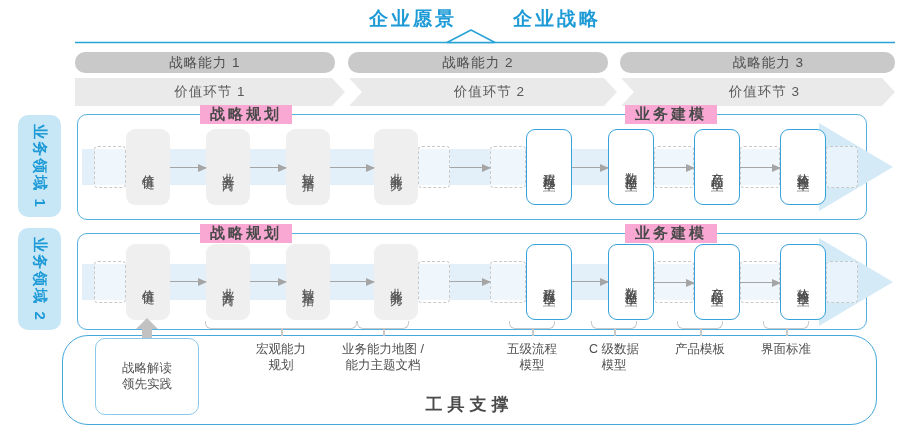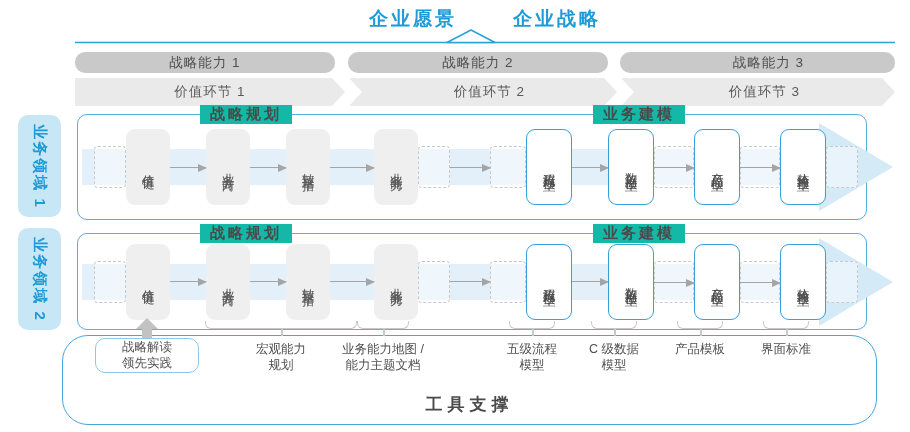--- a/index.html
+++ b/index.html
@@ -57,32 +57,32 @@
   .arr::after { content:''; position:absolute; right:-1px; top:-4px;
     width:0; height:0; border-left:9px solid #A5A5A5;
     border-top:4.5px solid transparent; border-bottom:4.5px solid transparent; }
   .arr-w44 { width:44px; }
   .arr-w40 { width:40px; }
   .combo { flex-shrink:0; position:relative; width:40px; height:76px; }
   .combo .dash { position:absolute; left:0; top:50%; transform:translateY(-50%); width:40px; }
   .combo .arr { position:absolute; left:0; top:50%; width:40px; }
 
   .row-title { position:absolute; top:-10px; transform:translateX(-50%);
-    background:#14b8a6; padding:0 10px; font-weight:bold; font-size:15px;
+    background:#f9a8d4; padding:0 10px; font-weight:bold; font-size:15px;
     color:#4A4A4A; letter-spacing:3px; z-index:3; white-space:nowrap; }
-  .rt-plan { left:168px; } .rt-model { left:561px; }
+  .rt-plan { left:168px; } .rt-model { left:593px; }
 
   
   .tool-box { position:absolute; left:62px; top:335px; width:815px; height:90px;
     border:1.5px solid #45A8DA; border-radius:26px; }
   .tool-title { position:absolute; left:62px; width:815px; top:393px;
     text-align:center; font-weight:bold; font-size:17px; color:#4A4A4A; letter-spacing:5px; }
 
   
-  .practice-box { position:absolute; left:95px; top:338px; width:104px; padding:0 0;
+  .practice-box { position:absolute; left:95px; top:338px; width:104px; padding:21px 0;
     background:#fff; border:1.5px solid #8BC9EA; border-radius:10px;
     text-align:center; font-size:12.5px; color:#555; line-height:1.3; z-index:4; }
   .up-arrow { position:absolute; left:136px; top:318px; width:22px; z-index:4; }
   .up-arrow .tri { width:0; height:0; margin:0 auto;
     border-left:11px solid transparent; border-right:11px solid transparent;
     border-bottom:11px solid #C2C2C2; }
   .up-arrow .stem { width:10px; height:10px; background:#C2C2C2; margin:0 auto; }
 
   .bracket { position:absolute; top:321px; height:8px; z-index:2;
     border-left:1.5px solid #C8C8C8; border-right:1.5px solid #C8C8C8;

